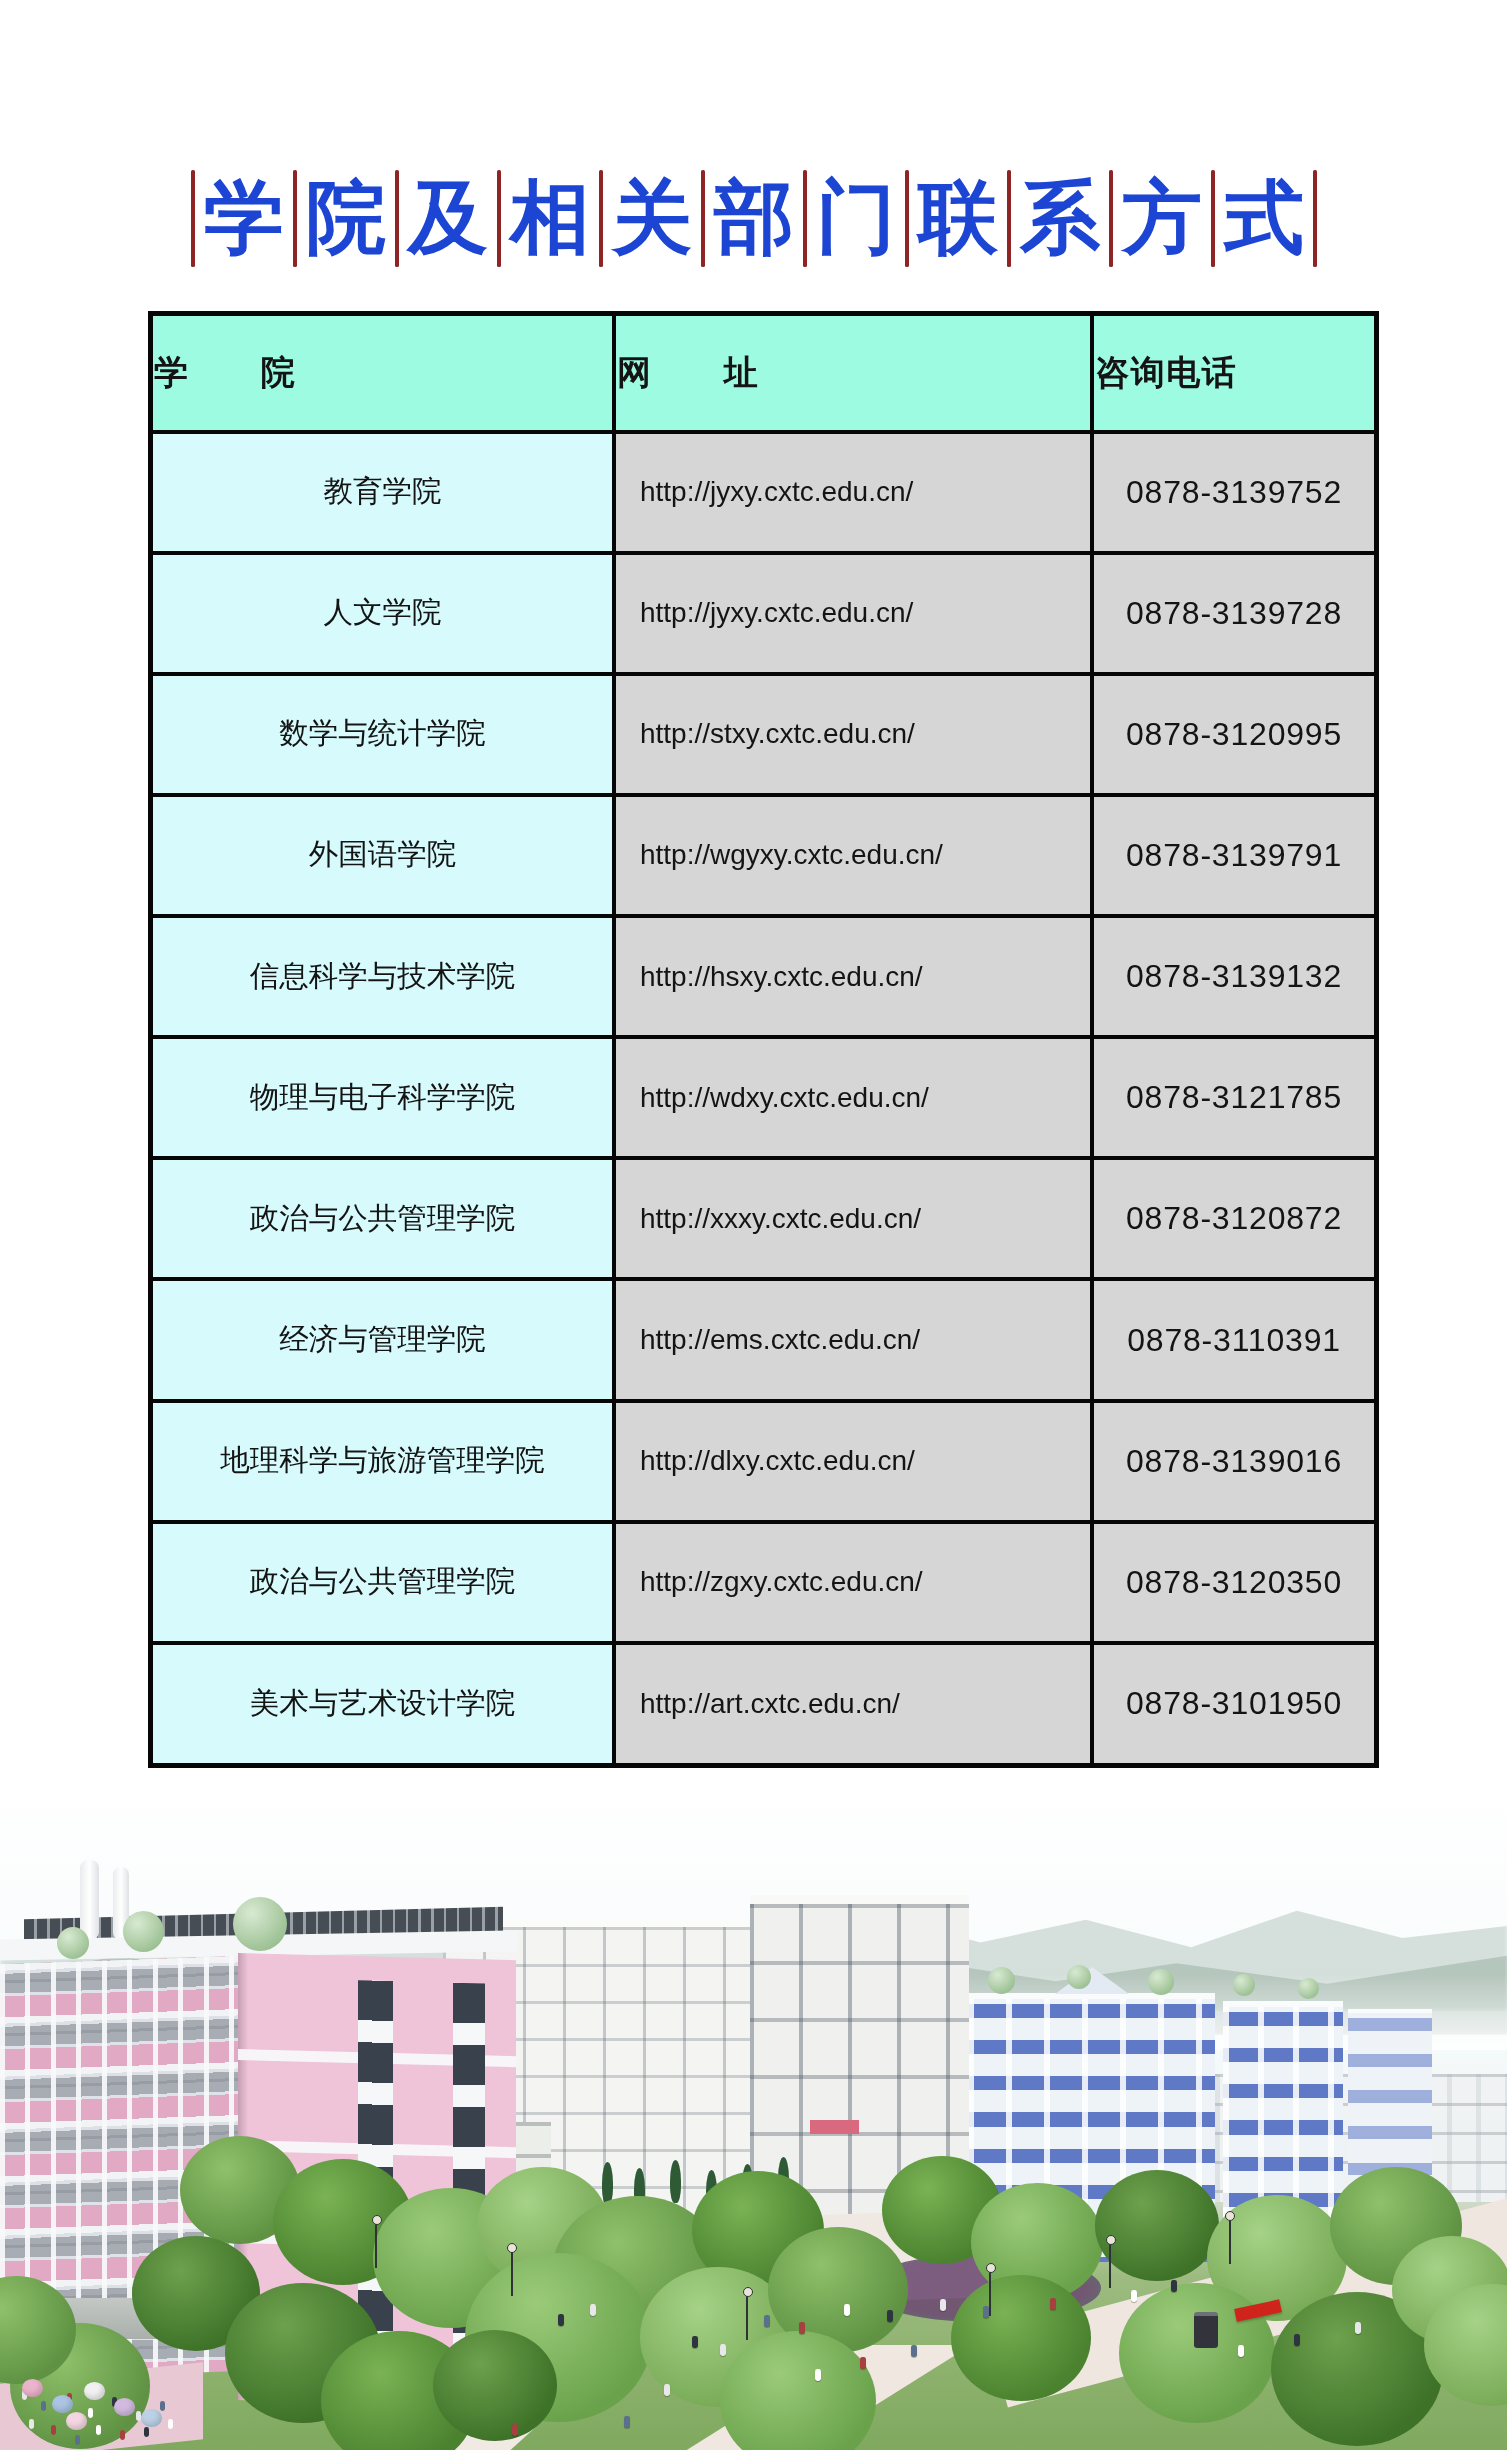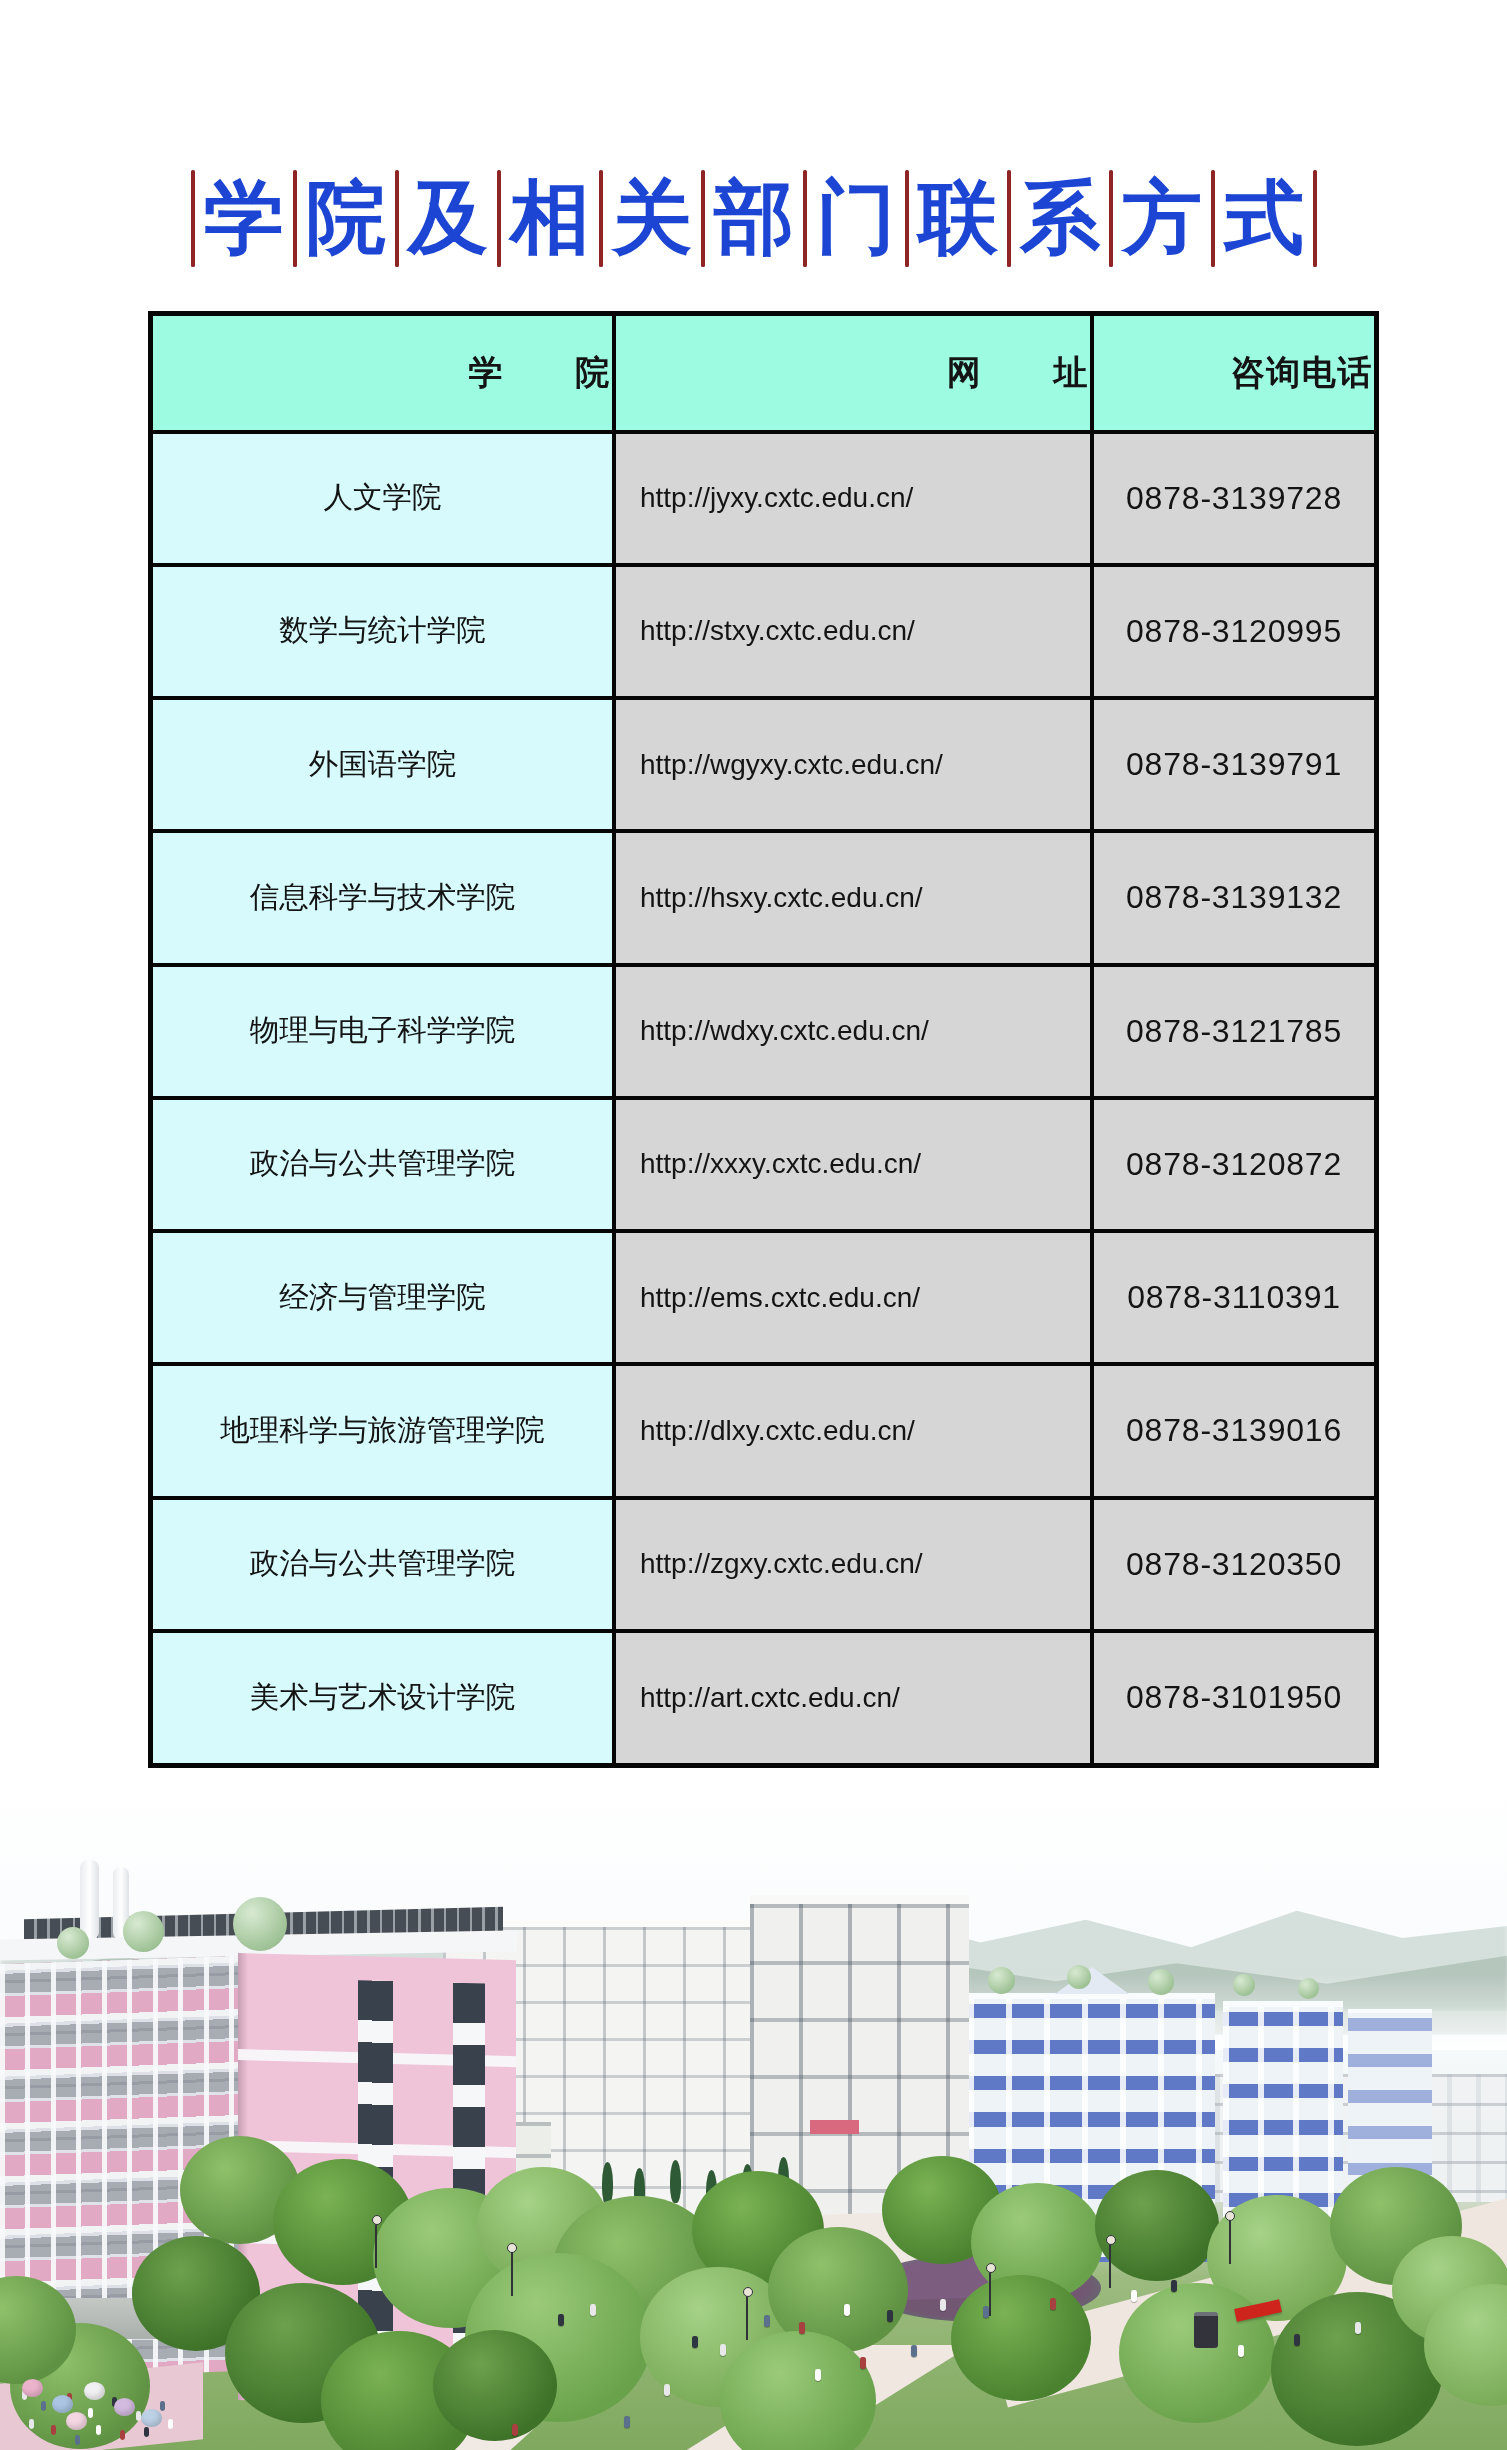--- a/index.html
+++ b/index.html
@@ -30,21 +30,21 @@
     border-collapse:collapse;table-layout:fixed;
     border:5.6px solid var(--table-border,#060606);
   }
   .contact-table th,.contact-table td{
     border:4px solid var(--table-border,#060606);
     vertical-align:middle;color:var(--text,#141414);
   }
   .contact-table thead tr{height:118px;}
   .contact-table th{
     background:var(--header-bg,#9dfbe1);
-    font-size:34px;font-weight:bold;text-align:right;letter-spacing:1.6px;
+    font-size:34px;font-weight:bold;text-align:left;letter-spacing:1.6px;
   }
   .contact-table td.c-college{
     background:var(--college-bg,#d7fbfd);
     font-size:29.5px;text-align:center;
   }
   .contact-table td.c-url{
     background:var(--cell-bg,#d6d6d6);
     font-size:28px;text-align:left;padding-left:24px;
   }
   .contact-table td.c-phone{
@@ -183,20 +183,25 @@
         <col style="width:23.2%">
     </colgroup>
     <thead>
       <tr>
         <th>学　　院</th>
         <th>网　　址</th>
         <th>咨询电话</th>
       </tr>
     </thead>
     <tbody>
+      <tr>
+        <td class="c-college">教育学院</td>
+        <td class="c-url">http://jyxy.cxtc.edu.cn/</td>
+        <td class="c-phone">0878-3139752</td>
+      </tr>
       <tr>
         <td class="c-college">人文学院</td>
         <td class="c-url">http://jyxy.cxtc.edu.cn/</td>
         <td class="c-phone">0878-3139728</td>
       </tr>
       <tr>
         <td class="c-college">数学与统计学院</td>
         <td class="c-url">http://stxy.cxtc.edu.cn/</td>
         <td class="c-phone">0878-3120995</td>
       </tr>

